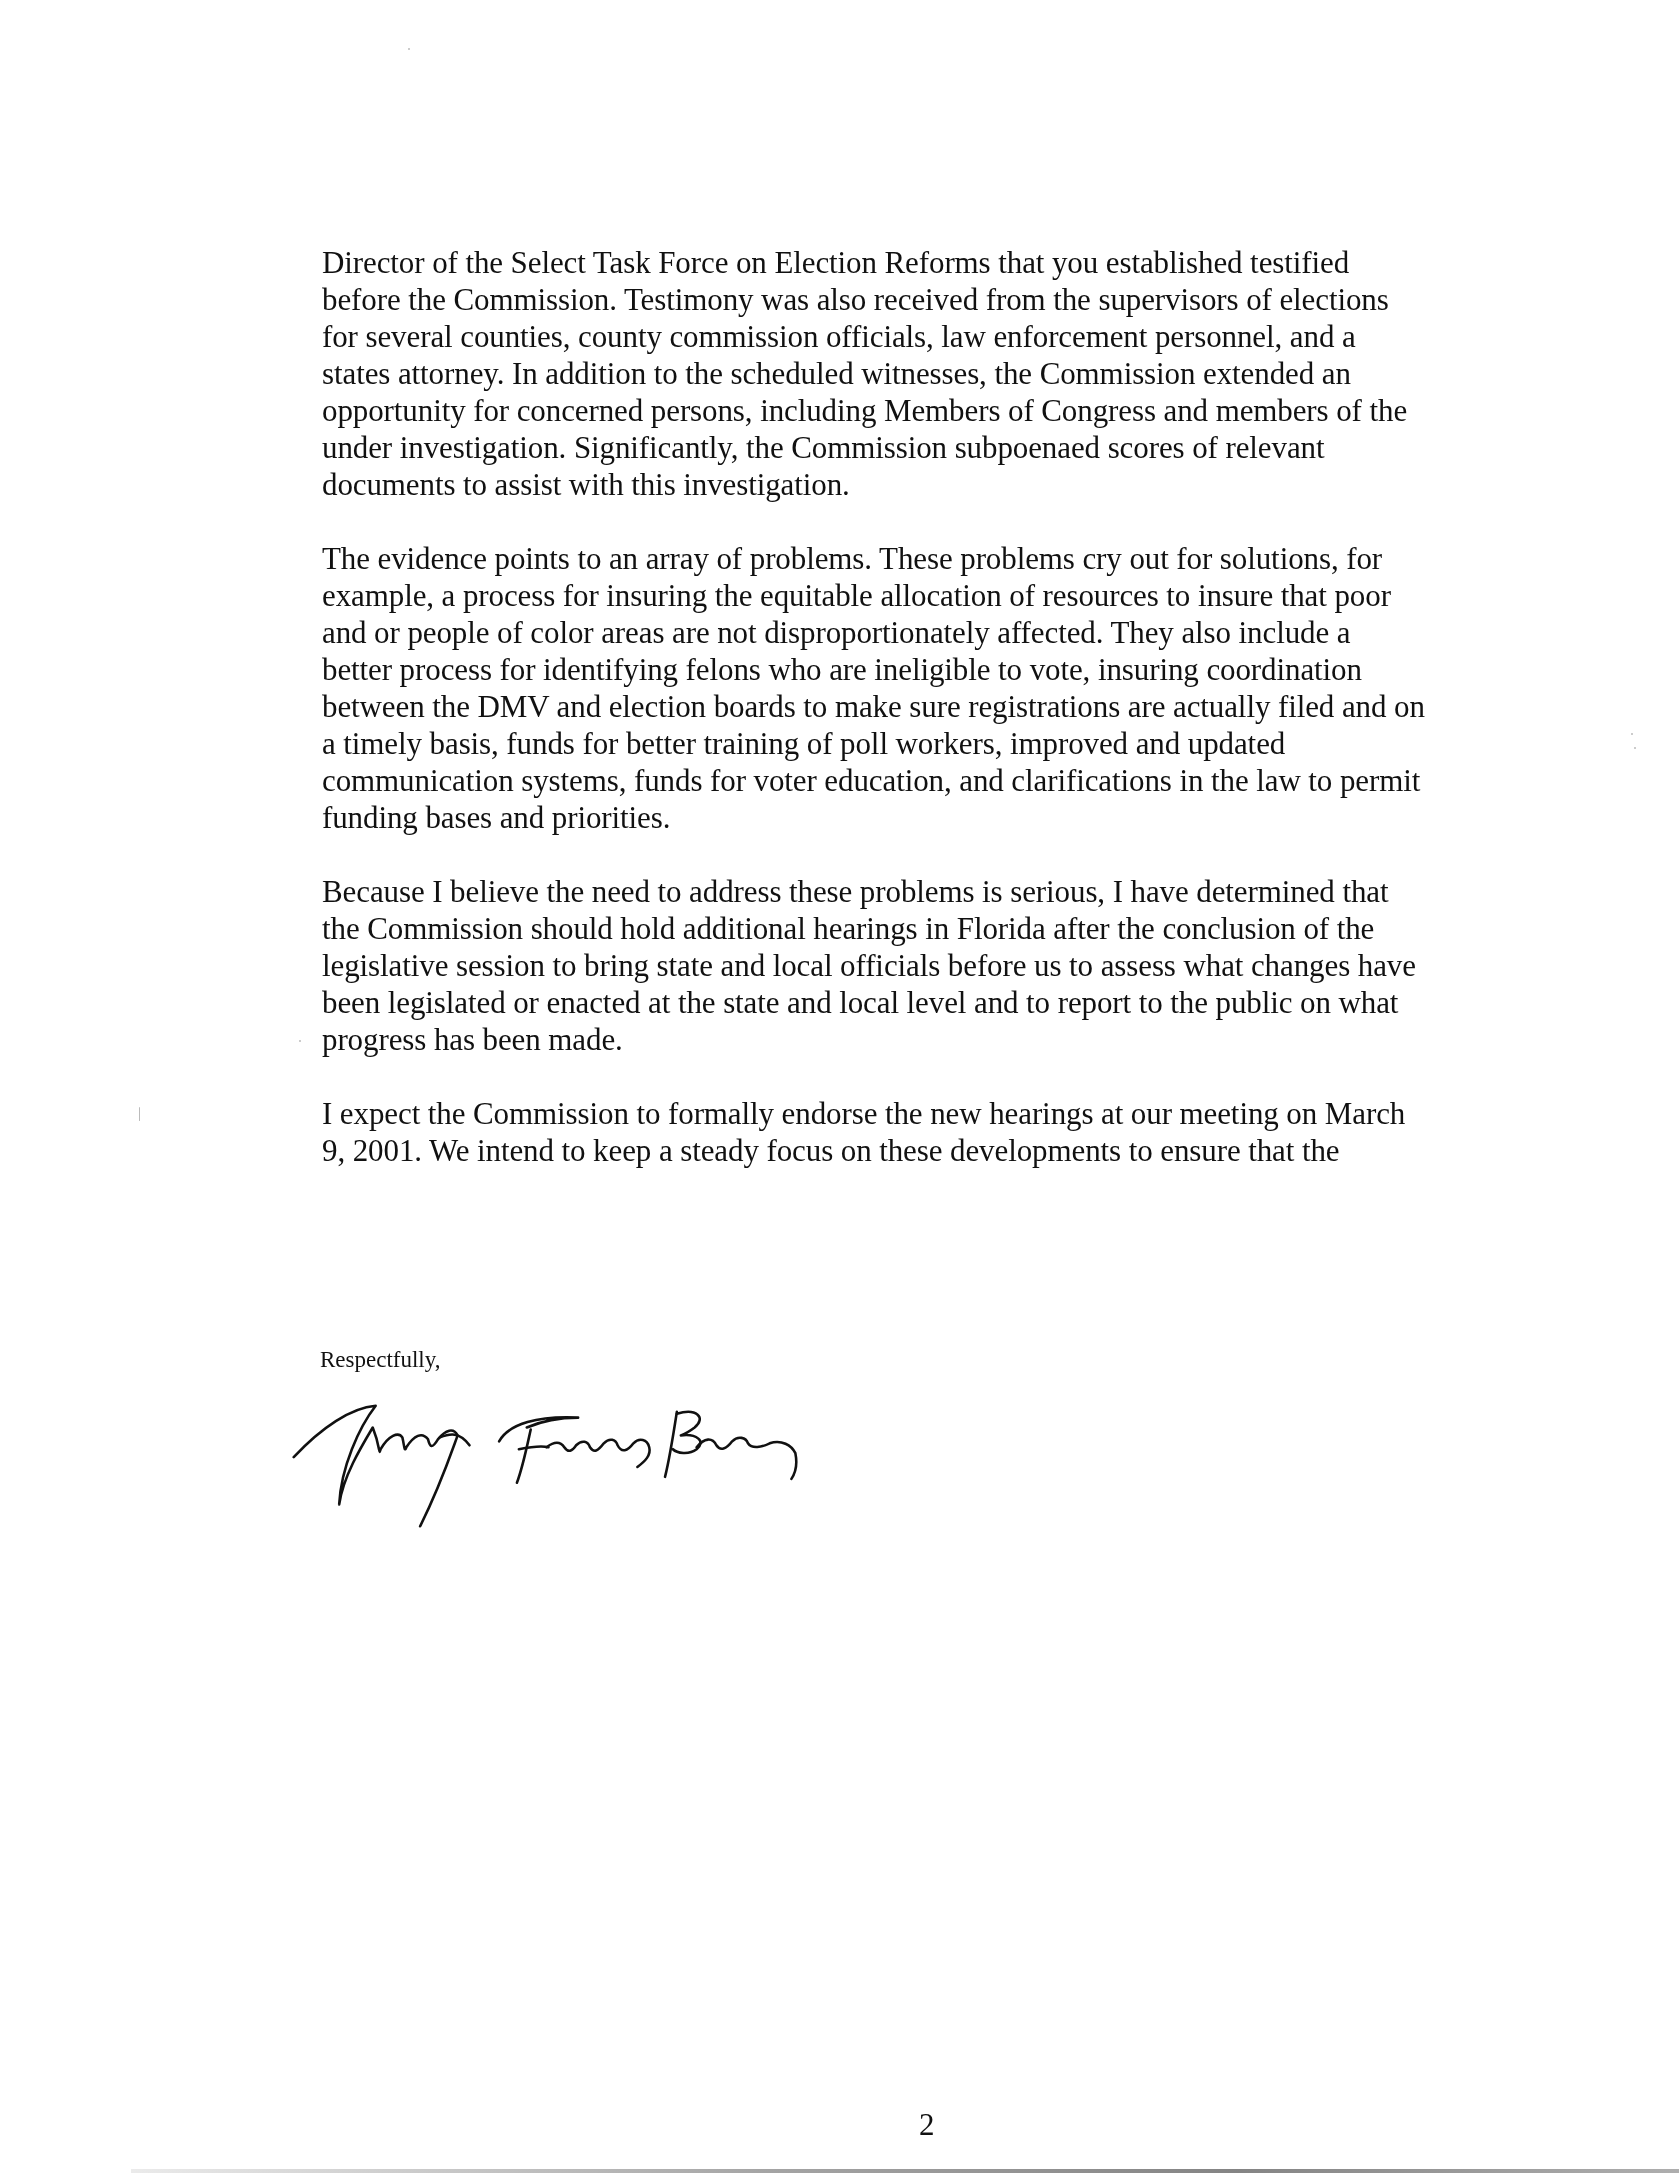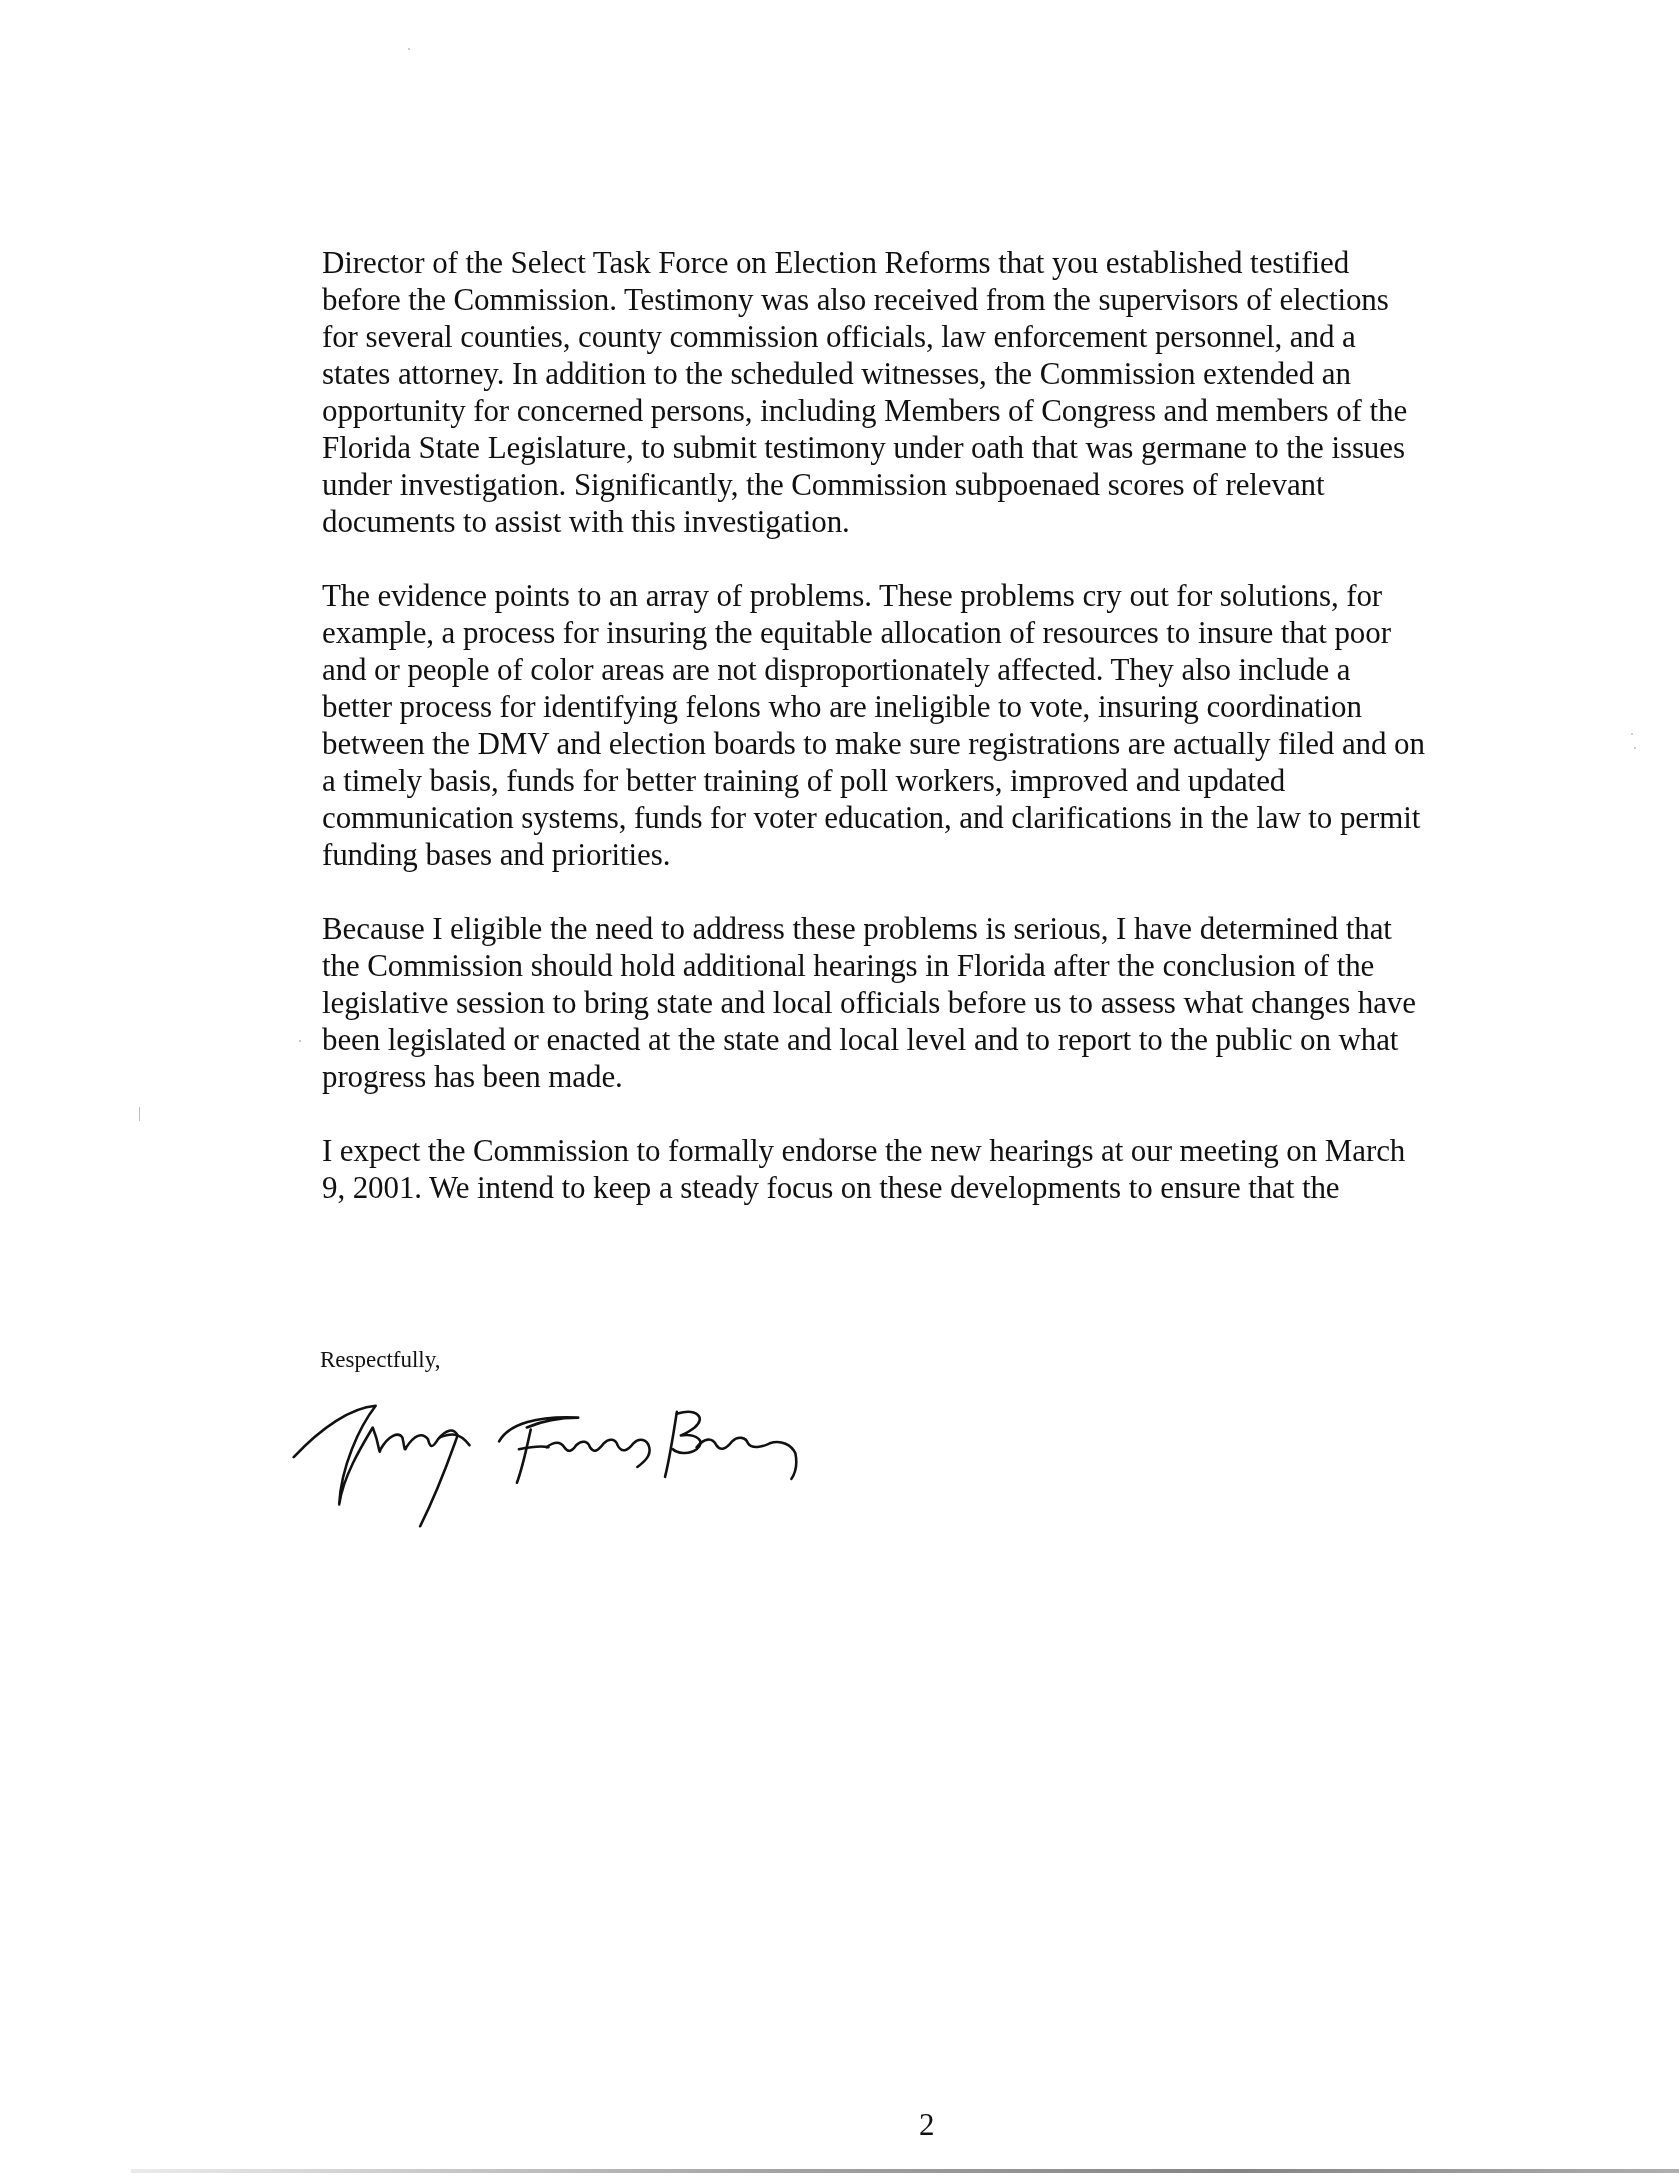--- a/index.html
+++ b/index.html
@@ -91,36 +91,35 @@
 
 <div class="page">
 
   <div class="body-text">
     <p class="para">
       <span class="line">Director of the Select Task Force on Election Reforms that you established testified</span>
       <span class="line">before the Commission. Testimony was also received from the supervisors of elections</span>
       <span class="line">for several counties, county commission officials, law enforcement personnel, and a</span>
       <span class="line">states attorney.  In addition to the scheduled witnesses, the Commission extended an</span>
       <span class="line">opportunity for concerned persons, including Members of Congress and members of the</span>
-      <span class="line">Florida State Legislature, to submit testimony under oath that was germane to the issues</span>
       <span class="line">under investigation.  Significantly, the Commission subpoenaed scores of relevant</span>
       <span class="line">documents to assist with this investigation.</span>
     </p>
     <p class="para">
       <span class="line">The evidence points to an array of problems. These problems cry out for solutions, for</span>
       <span class="line">example, a process for insuring the equitable allocation of resources to insure that poor</span>
       <span class="line">and or people of color areas are not disproportionately affected. They also include a</span>
       <span class="line">better process for identifying felons who are ineligible to vote, insuring coordination</span>
       <span class="line">between the DMV and election boards to make sure registrations are actually filed and on</span>
       <span class="line">a timely basis, funds for better training of poll workers, improved and updated</span>
       <span class="line">communication systems, funds for voter education, and clarifications in the law to permit</span>
       <span class="line">funding bases and priorities.</span>
     </p>
     <p class="para">
-      <span class="line">Because I eligible the need to address these problems is serious, I have determined that</span>
+      <span class="line">Because I believe the need to address these problems is serious, I have determined that</span>
       <span class="line">the Commission should hold additional hearings in Florida after the conclusion of the</span>
       <span class="line">legislative session to bring state and local officials before us to assess what changes have</span>
       <span class="line">been legislated or enacted at the state and local level and to report to the public on what</span>
       <span class="line">progress has been made.</span>
     </p>
     <p class="para">
       <span class="line">I expect the Commission to formally endorse the new hearings at our meeting on March</span>
       <span class="line">9, 2001.  We intend to keep a steady focus on these developments to ensure that the</span>
     </p>
   </div>

